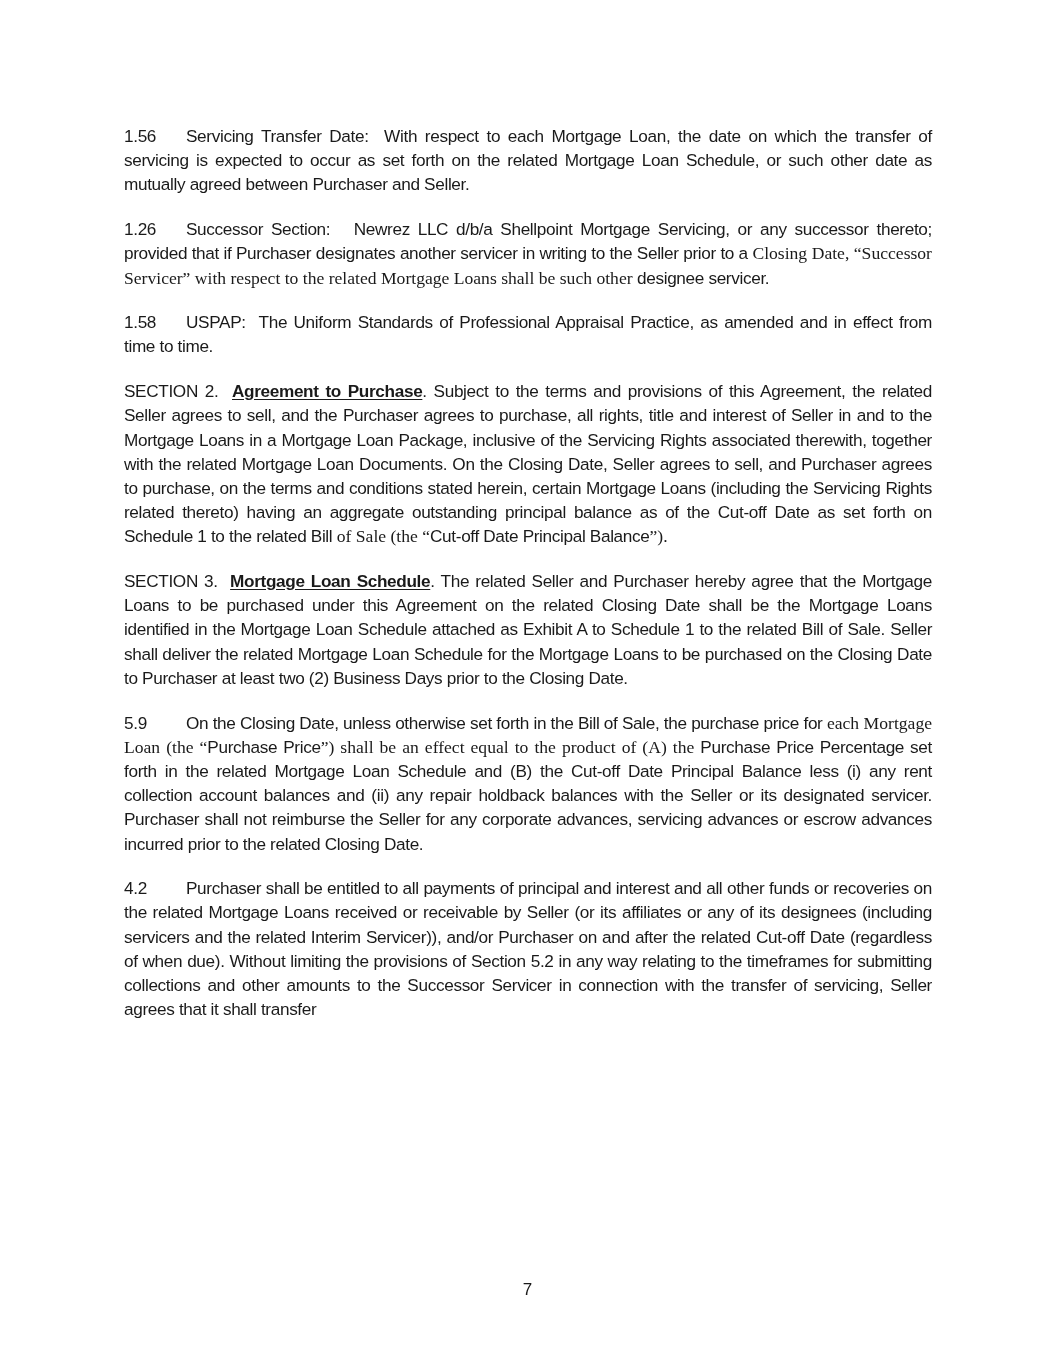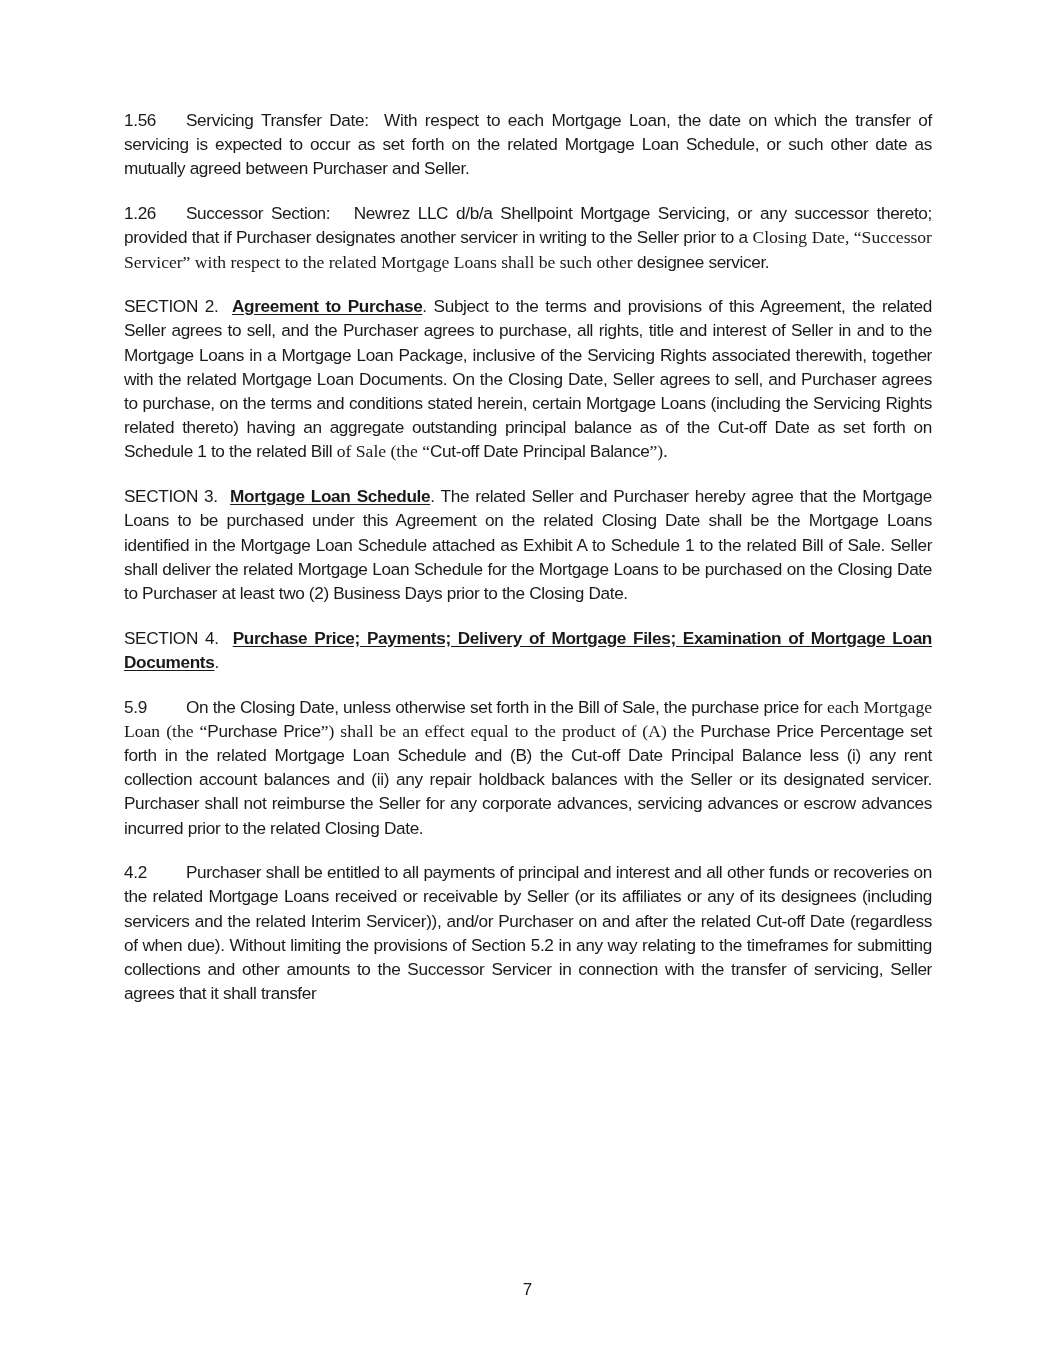--- a/index.html
+++ b/index.html
@@ -11,21 +11,21 @@
       width: 1055px;
       height: 1365px;
       position: relative;
       overflow: hidden;
       color: #1a1a1a;
       font-family: "Liberation Sans", sans-serif;
     }
     .page {
       position: absolute;
       left: 124px;
-      top: 108px;
+      top: 124px;
       width: 808px;
     }
     .para {
       font-size: 17.2px;
       line-height: 24.2px;
       text-align: justify;
       margin: 0 0 20.5px 0;
       letter-spacing: -0.35px;
       word-spacing: 0px;
     }
@@ -58,34 +58,34 @@
   <p class="para">
     <span class="num">1.56</span><span>Servicing Transfer Date:</span>&nbsp;&nbsp;<span>With respect to each Mortgage Loan, the date on which the transfer of servicing is expected to occur as set forth on the related Mortgage Loan Schedule, or such other date as mutually agreed between Purchaser and Seller.</span>
   </p>
 
   <p class="para">
     <span class="num">1.26</span><span>Successor Section:</span>&nbsp;&nbsp;&nbsp;<span>Newrez LLC d/b/a Shellpoint Mortgage Servicing, or any successor thereto; provided that if Purchaser designates another servicer in writing to the Seller prior to a</span>
     <span class="serif">Closing Date, “Successor Servicer” with respect to the related Mortgage Loans shall be such other</span>
     <span>designee servicer.</span>
   </p>
 
+  <p class="para">
+    <span class="num">1.58</span><span>USPAP:</span>&nbsp;&nbsp;<span>The Uniform Standards of Professional Appraisal Practice, as amended and in effect from time to time.</span>
+  </p>
 
 
   <p class="para">
     <span class="sec-label">SECTION 2.</span>&nbsp;&nbsp;<span class="u">Agreement to Purchase</span><span>.  Subject to the terms and provisions of this Agreement, the related Seller agrees to sell, and the Purchaser agrees to purchase, all rights, title and interest of Seller in and to the Mortgage Loans in a Mortgage Loan Package, inclusive of the Servicing Rights associated therewith, together with the related Mortgage Loan Documents.  On the Closing Date, Seller agrees to sell, and Purchaser agrees to purchase, on the terms and conditions stated herein, certain Mortgage Loans (including the Servicing Rights related thereto) having an aggregate outstanding principal balance as of the Cut-off Date as set forth on Schedule 1 to the related Bill</span>
     <span class="serif">of Sale (the “</span><span>Cut-off Date Principal Balance</span><span class="serif">”).</span>
   </p>
 
   <p class="para">
     <span class="sec-label">SECTION 3.</span>&nbsp;&nbsp;<span class="u">Mortgage Loan Schedule</span><span>.  The related Seller and Purchaser hereby agree that the Mortgage Loans to be purchased under this Agreement on the related Closing Date shall be the Mortgage Loans identified in the Mortgage Loan Schedule attached as Exhibit A to Schedule 1 to the related Bill of Sale.  Seller shall deliver the related Mortgage Loan Schedule for the Mortgage Loans to be purchased on the Closing Date to Purchaser at least two (2) Business Days prior to the Closing Date.</span>
   </p>
 
-  <p class="para">
-    <span class="sec-label">SECTION 4.</span>&nbsp;&nbsp;<span class="u">Purchase Price; Payments; Delivery of Mortgage Files; Examination of Mortgage Loan Documents</span><span>.</span>
-  </p>
 
   <p class="para">
     <span class="num">5.9</span><span>On the Closing Date, unless otherwise set forth in the Bill of Sale, the purchase price for</span>
     <span class="serif">each Mortgage Loan (the “</span><span>Purchase Price</span><span class="serif">”) shall be an effect equal to the product of (A) the</span>
     <span>Purchase Price Percentage set forth in the related Mortgage Loan Schedule and (B) the Cut-off Date Principal Balance less (i) any rent collection account balances and (ii) any repair holdback balances with the Seller or its designated servicer.  Purchaser shall not reimburse the Seller for any corporate advances, servicing advances or escrow advances incurred prior to the related Closing Date.</span>
   </p>
 
   <p class="para">
     <span class="num">4.2</span><span>Purchaser shall be entitled to all payments of principal and interest and all other funds or recoveries on the related Mortgage Loans received or receivable by Seller (or its affiliates or any of its designees (including servicers and the related Interim Servicer)), and/or Purchaser on and after the related Cut-off Date (regardless of when due).  Without limiting the provisions of Section 5.2 in any way relating to the timeframes for submitting collections and other amounts to the Successor Servicer in connection with the transfer of servicing, Seller agrees that it shall transfer</span>
   </p>

